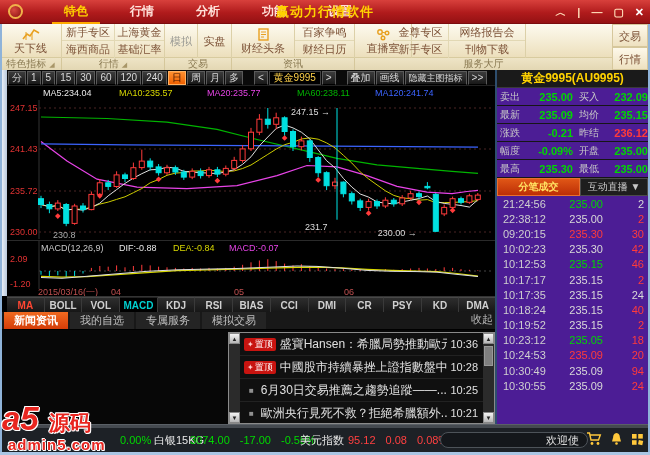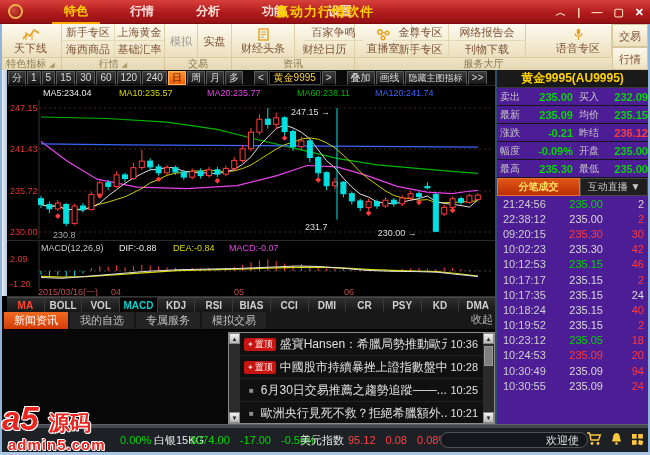--- a/index.html
+++ b/index.html
@@ -74,21 +74,21 @@
     background:#141414;border-top:1px solid #333;}
   .itab{flex:1;height:16px;line-height:15px;text-align:center;font-size:10px;font-weight:bold;
     color:#d0d0d0;background:linear-gradient(#2e2e2e,#151515);border-right:1px solid #3a3a3a;border-top:1px solid #484848;}
   .itab.active{background:#000;color:#00d0d0;border-top-color:#222;}
 
   
   #newsbar{position:absolute;left:2px;top:312px;width:495px;height:18px;background:#181818;
     display:flex;align-items:flex-end;border-bottom:1px solid #000;}
   .ntab{height:17px;line-height:17px;padding:0 10px;font-size:11px;color:#c0c0c0;margin-left:2px;
     background:#242424;}
-  .ntab.active{background:linear-gradient(#f06a20,#d43c08);color:#fff;font-weight:normal;}
+  .ntab.active{background:linear-gradient(#f06a20,#d43c08);color:#fff;font-weight:bold;}
   #collapsebtn{position:absolute;right:4px;bottom:2px;font-size:11px;color:#b8b8b8;}
   #newsarea{position:absolute;left:2px;top:330px;width:495px;height:94px;background:#070707;}
   #newspopup{position:absolute;left:226px;top:2px;width:267px;height:92px;background:#151515;
     border:1px solid #8a8a8a;display:flex;}
   .vscroll{width:11px;background:#2b2b2b;position:relative;flex:none;}
   .varrow{position:absolute;left:0;width:11px;height:11px;line-height:11px;text-align:center;
     font-size:6px;color:#222;background:linear-gradient(#f4f4f4,#b6b6b6);border:1px solid #888;}
   .vthumb{position:absolute;left:1px;top:13px;width:9px;height:20px;background:#7f7f7f;border:1px solid #999;}
   #newslist{flex:1;overflow:hidden;}
   .nitem{height:23px;display:flex;align-items:center;border-bottom:1px solid #222;background:#101010;}
@@ -188,50 +188,40 @@
         <svg width="11" height="13" viewBox="0 0 11 13">
             <rect x="1" y="1" width="9" height="11" fill="none" stroke="#e8a020" stroke-width="1.4"></rect>
             <line x1="3" y1="4" x2="8" y2="4" stroke="#e8a020"></line>
             <line x1="3" y1="6.5" x2="8" y2="6.5" stroke="#e8a020"></line>
             <line x1="3" y1="9" x2="6" y2="9" stroke="#e8a020"></line>
           </svg>
       </div>
       <div class="tlabel">财经头条</div>
     </div>
     <div class="tseg" style="left:295px;width:60px">
-      <div class="cell last" style="left:9px;top:0;width:59px">百家争鸣</div>
+      <div class="cell last" style="left:0;top:0;width:59px">百家争鸣</div>
       <div class="cell last" style="left:0;top:17px;width:59px;border-bottom:none">财经日历</div>
     </div>
     <div class="tseg big" style="left:355px;width:57px">
       <div class="ticon">
         <svg width="15" height="13" viewBox="0 0 15 13">
             <circle cx="4" cy="4" r="2.2" fill="none" stroke="#e8a020" stroke-width="1.4"></circle>
             <circle cx="11" cy="5" r="1.8" fill="none" stroke="#e8a020" stroke-width="1.4"></circle>
             <circle cx="7" cy="10" r="1.8" fill="none" stroke="#e8a020" stroke-width="1.4"></circle>
             <line x1="5.5" y1="5.5" x2="6.5" y2="8.5" stroke="#e8a020"></line>
             <line x1="6" y1="4.3" x2="9.2" y2="4.8" stroke="#e8a020"></line>
           </svg>
       </div>
       <div class="tlabel">直播室</div>
     </div>
     <div class="tseg" style="left:393px;width:133px">
       <div class="cell" style="left:0;top:0;width:56px">金尊专区</div>
       <div class="cell last" style="left:56px;top:0;width:76px">网络报告会</div>
       <div class="cell" style="left:0;top:17px;width:56px;border-bottom:none">新手专区</div>
       <div class="cell last" style="left:56px;top:17px;width:76px;border-bottom:none">刊物下载</div>
-    </div>
-    <div class="tseg big" style="left:545px;width:67px">
-      <div class="ticon">
-        <svg width="9" height="13" viewBox="0 0 9 13">
-            <rect x="2.8" y="0.8" width="3.4" height="6" rx="1.7" fill="#e8a020"></rect>
-            <path d="M1 5.5 C1 9 8 9 8 5.5" fill="none" stroke="#e8a020" stroke-width="1.2"></path>
-            <line x1="4.5" y1="9" x2="4.5" y2="12" stroke="#e8a020" stroke-width="1.2"></line>
-          </svg>
-      </div>
-      <div class="tlabel">语音专区</div>
     </div>
   </div>
 
   <div id="rightcol">
     <div class="rbtn">交易</div>
     <div class="rbtn">行情</div>
   </div>
 
   <div id="sections">
     <div class="sec" style="left:0;width:62px"><span>特色指标</span><span class="secarrow">◢</span></div>

